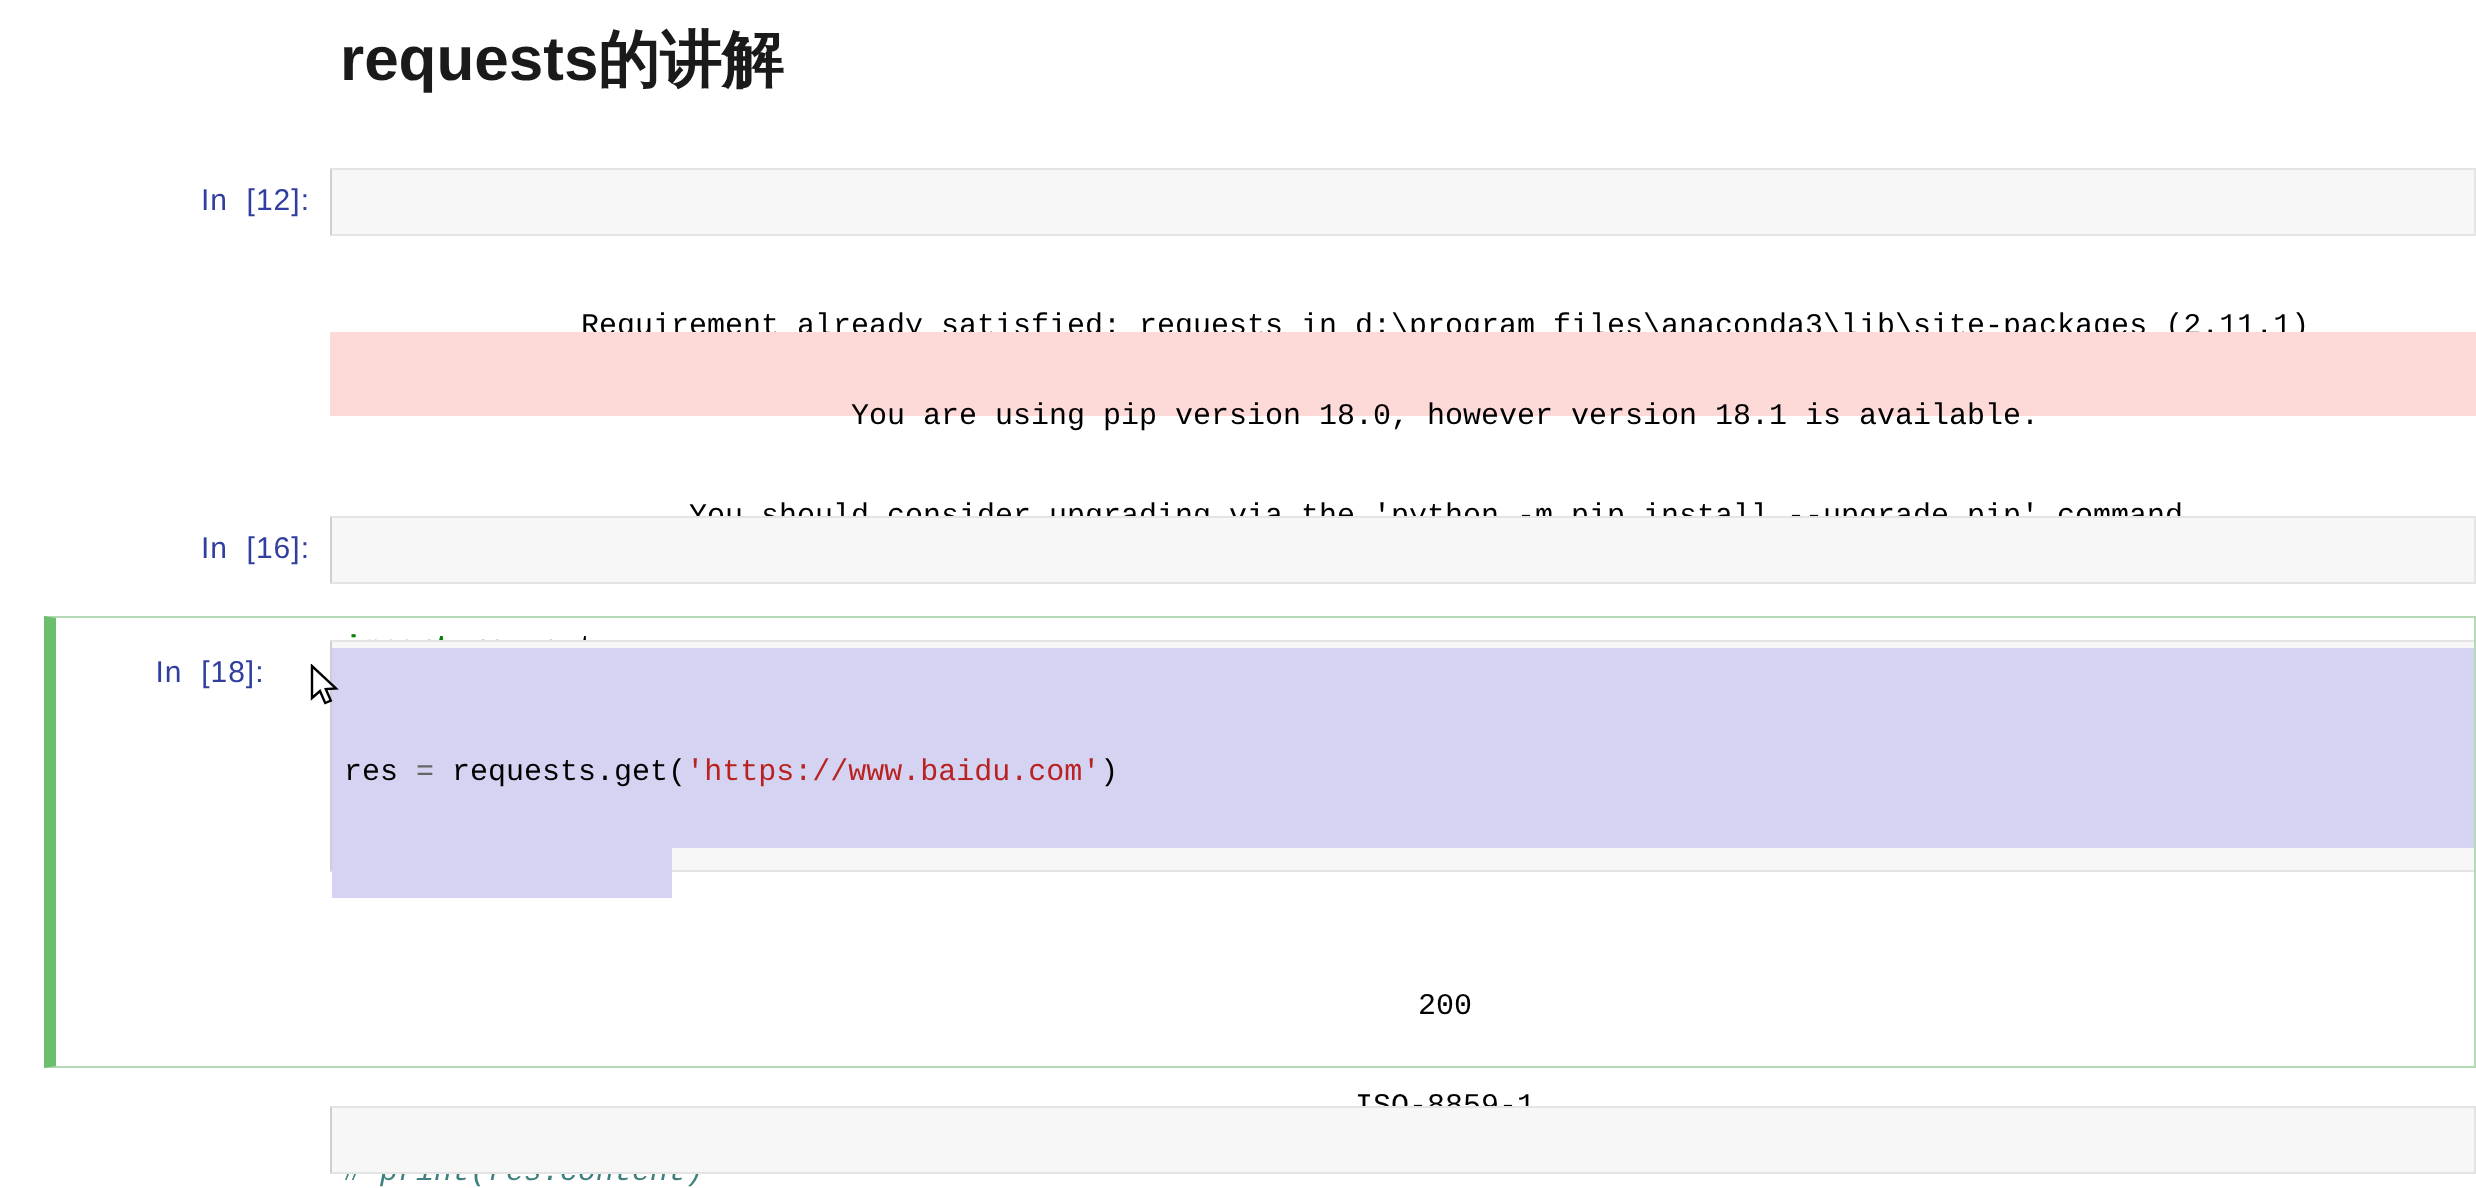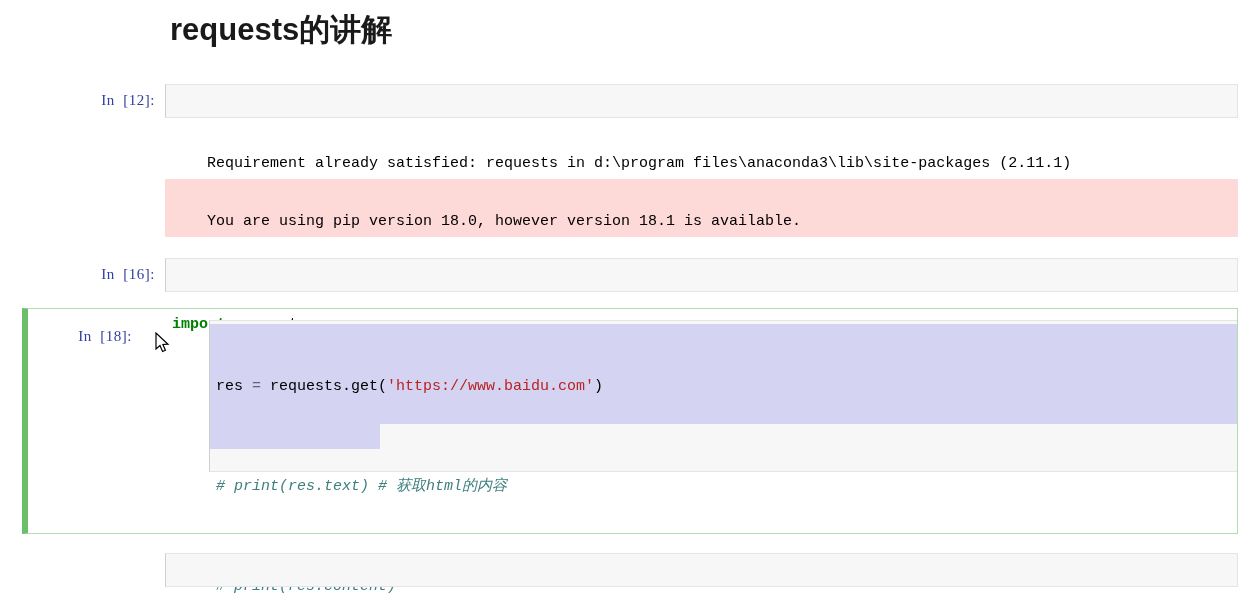--- a/index.html
+++ b/index.html
@@ -36,21 +36,21 @@
   }
 
   
   .cell {
     position: absolute;
     left: 0;
     width: 1238px;
   }
   .prompt {
     position: absolute;
-    font-family: Liberation Serif, serif;
+    font-family: Liberation Sans, sans-serif;
     font-size: 15px;
     color: #303F9F;
     white-space: pre;
     text-align: right;
     letter-spacing: 0.5px;
   }
 
   
   .input-box {
     position: absolute;
@@ -84,20 +84,21 @@
     left: 165px;
     right: 0;
     font-family: "Liberation Mono", "DejaVu Sans Mono", monospace;
     font-size: 15px;
     line-height: 25px;
     color: #000000;
     white-space: pre;
     background: #ffffff;
     padding-left: 6px;
     box-sizing: border-box;
+    text-align: center;
   }
   .output.stderr {
     background: #fdd9d7;
   }
 
   
   .selected-wrap {
     position: absolute;
     left: 22px;
     top: 308px;
@@ -139,57 +140,61 @@
       <div class="code">
         <span class="ln"><span class="bang">!</span><span>pip3 install requests</span></span>
       </div>
     </div>
   </div>
 
   <div class="output" style="top:126px; height:32px;">
     <span>Requirement already satisfied: requests in d:\program files\anaconda3\lib\site-packages (2.11.1)</span>
   </div>
 
-  <div class="output stderr" style="top:179px; height:58px; padding-top:5px;">
+  <div class="output stderr" style="top:166px; height:42px; padding-top:5px;">
     <span>You are using pip version 18.0, however version 18.1 is available.</span><br>
     <span>You should consider upgrading via the 'python -m pip install --upgrade pip' command.</span>
   </div>
 
   <div class="cell" style="top:258px;">
     <div class="prompt" style="left:55px; top:8px; width:100px;">In  [16]:</div>
 
     <div class="input-box" style="top:0px; height:34px;">
       <div class="code">
         <span class="ln"><span class="kw">import</span><span> requests</span></span>
       </div>
     </div>
   </div>
 
   <div class="cell" style="top:320px;">
     <div class="prompt" style="left:55px; top:8px; width:100px;text-align:center;">In  [18]:</div>
 
-    <div class="input-box" style="top:0px; height:152px; background:#f7f7f7;margin-left:44px;">
+    <div class="input-box" style="top:0px; height:116px; background:#f7f7f7;">
 
       <div class="sel-band" style="left:0; top:3px; width:1073px; height:100px;"></div>
       <div class="sel-band" style="left:0; top:103px; width:170px; height:25px;"></div>
 
       <div class="code" style="position:relative;">
         <span class="ln"><span>res </span><span class="op">=</span><span> requests.get(</span><span class="str">'https://www.baidu.com'</span><span>)</span></span>
 
         <span class="ln"><span class="cmt"># print(res.text) # 获取html的内容</span></span>
 
         <span class="ln"><span class="cmt"># print(res.content)</span></span>
 
         
 
         
       </div>
     </div>
   </div>
 
+  <div class="output" style="top:466px; height:56px;">
+    <span>200</span><br>
+    <span>ISO-8859-1</span>
+  </div>
 
   <div class="selected-wrap"></div>
 
   <div class="cell" style="top:553px;">
     <div class="prompt" style="left:55px; top:8px; width:100px;margin-top:48px;">In  [ ]:</div>
 
     <div class="input-box" style="top:0px; height:34px;">
       <div class="code">
         
       </div>

